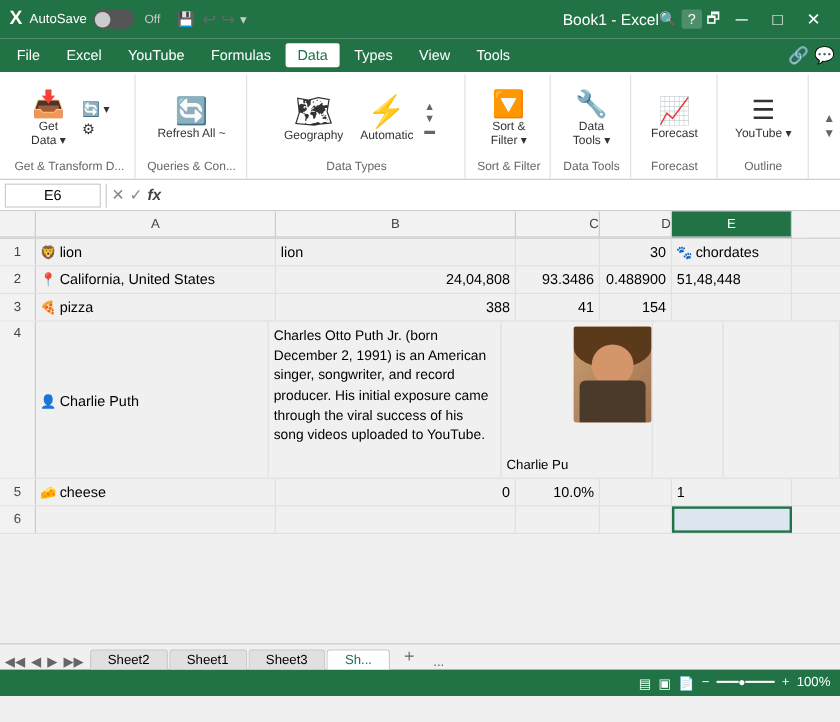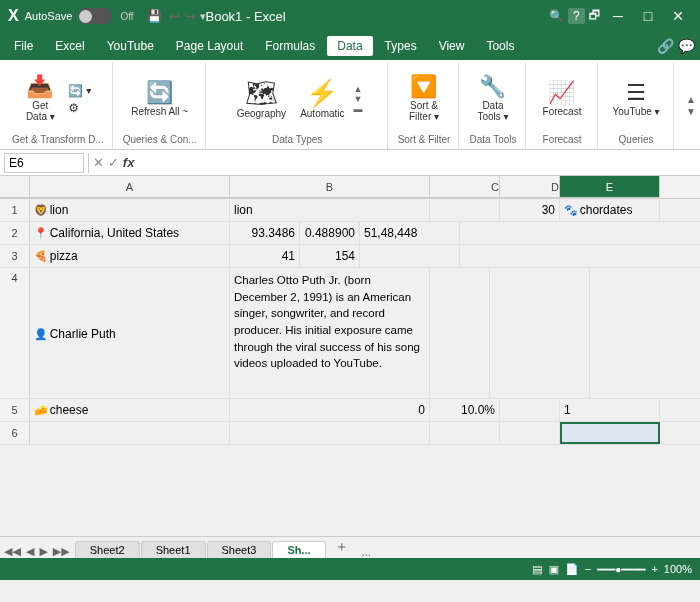--- a/index.html
+++ b/index.html
@@ -9,21 +9,21 @@
     .title-bar {
       background: #217346;
       color: white;
       height: 32px;
       display: flex;
       align-items: center;
       padding: 0 8px;
       justify-content: space-between;
     }
     .title-bar-left { display: flex; align-items: center; gap: 6px; }
-    .title-bar-center { flex: 1; text-align: left; font-size: 13px; }
+    .title-bar-center { flex: 1; text-align: right; font-size: 13px; }
     .title-bar-right { display: flex; align-items: center; gap: 4px; }
     .autosave-label { font-size: 11px; }
     .autosave-toggle {
       background: #555;
       border-radius: 8px;
       width: 34px;
       height: 16px;
       display: flex;
       align-items: center;
       padding: 1px;
@@ -117,20 +117,21 @@
       align-items: center;
       border-bottom: 1px solid #ccc;
       padding: 0 4px;
       gap: 4px;
     }
     .cell-ref {
       width: 80px;
       border: 1px solid #ccc;
       padding: 2px 4px;
       font-size: 12px;
+      text-align: center;
     }
     .formula-divider { width: 1px; height: 20px; background: #ccc; }
     .formula-icons { display: flex; gap: 4px; color: #666; font-size: 13px; }
     .formula-input { flex: 1; border: none; outline: none; font-size: 12px; padding: 2px; }
 
     
     .spreadsheet-container {
       display: flex;
       flex-direction: column;
       height: calc(602px - 32px - 28px - 90px - 26px - 22px - 22px);
@@ -250,21 +251,21 @@
     }
     .tab {
       padding: 2px 14px;
       border: 1px solid #ccc;
       border-bottom: none;
       background: #e0e0e0;
       font-size: 11px;
       cursor: pointer;
       border-radius: 3px 3px 0 0;
     }
-    .tab.active { background: white; color: #217346; font-weight: bold; }
+    .tab.active { background: white; color: #217346; font-weight: normal; }
     .tab-add { padding: 2px 8px; font-size: 14px; color: #666; cursor: pointer; }
 
     
     .status-bar {
       height: 22px;
       background: #217346;
       color: white;
       display: flex;
       align-items: center;
       justify-content: space-between;
@@ -326,21 +327,20 @@
       <div class="win-btn">□</div>
       <div class="win-btn close">✕</div>
     </div>
   </div>
 </div>
 
 <div class="menu-bar">
   <div class="menu-item">File</div>
   <div class="menu-item">Excel</div>
   <div class="menu-item">YouTube</div>
-  <div class="menu-item">Page Layout</div>
   <div class="menu-item">Formulas</div>
   <div class="menu-item active">Data</div>
   <div class="menu-item">Types</div>
   <div class="menu-item">View</div>
   <div class="menu-item">Tools</div>
   <div style="margin-left:auto;display:flex;gap:4px;align-items:center;">
     <span style="cursor:pointer;font-size:14px;">🔗</span>
     <span style="cursor:pointer;font-size:14px;">💬</span>
   </div>
 </div>
@@ -426,21 +426,21 @@
     <div class="ribbon-group-label">Forecast</div>
   </div>
 
   <div class="ribbon-group ribbon-group-outline">
     <div class="ribbon-buttons">
       <div class="ribbon-btn">
         <span class="btn-icon" style="font-size:22px;">☰</span>
         <span class="btn-label">YouTube ▾</span>
       </div>
     </div>
-    <div class="ribbon-group-label">Queries</div>
+    <div class="ribbon-group-label">Outline</div>
   </div>
 
   <div class="ribbon-scroll" style="margin-left:auto;">
     <span class="r-arrow">▲</span>
     <span class="r-arrow">▼</span>
   </div>
 </div>
 
 <div class="formula-bar">
   <input class="cell-ref" value="E6" readonly="" style="">
@@ -471,40 +471,51 @@
       <div class="cell cell-a"><span style="font-size:11px;margin-right:2px;">🦁</span>lion</div>
       <div class="cell cell-b">lion</div>
       <div class="cell cell-c"></div>
       <div class="cell cell-d">30</div>
       <div class="cell" style="width:100px;"><span style="font-size:11px;margin-right:2px;">🐾</span>chordates</div>
     </div>
 
     <div class="grid-row">
       <div class="row-header">2</div>
       <div class="cell cell-a"><span style="font-size:11px;margin-right:2px;">📍</span>California, United States</div>
+      <div class="cell cell-b" style="justify-content:flex-end;">24,04,808</div>
       <div class="cell cell-c">93.3486</div>
       <div class="cell cell-d">0.488900</div>
       <div class="cell" style="width:100px;">51,48,448</div>
     </div>
 
     <div class="grid-row">
       <div class="row-header">3</div>
       <div class="cell cell-a"><span style="font-size:11px;margin-right:2px;">🍕</span>pizza</div>
+      <div class="cell cell-b" style="justify-content:flex-end;">388</div>
       <div class="cell cell-c">41</div>
       <div class="cell cell-d">154</div>
       <div class="cell" style="width:100px;"></div>
     </div>
 
     <div class="grid-row row-4">
       <div class="row-header" style="min-height:130px;align-items:flex-start;padding-top:4px;">4</div>
       <div class="cell cell-a" style="min-height:130px;align-items:center;">
         <span style="font-size:11px;margin-right:2px;">👤</span>Charlie Puth
       </div>
       <div class="cell cell-b" style="min-height:130px;white-space:normal;font-size:11.5px;line-height:1.45;align-items:flex-start;padding-top:4px;">
         Charles Otto Puth Jr. (born December 2, 1991) is an American singer, songwriter, and record producer. His initial exposure came through the viral success of his song videos uploaded to YouTube.
+      </div>
+      <div class="cell cell-c" style="min-height:130px;flex-direction:column;align-items:flex-start;justify-content:flex-end;padding-bottom:4px;width:130px;position:relative;">
+        <span style="font-size:11px;position:absolute;bottom:4px;left:4px;">Charlie Pu</span>
+
+        <div class="person-photo" style="position:absolute;right:0;top:4px;">
+          <div class="photo-hair"></div>
+          <div class="photo-face"></div>
+          <div class="photo-body"></div>
+        </div>
       </div>
       <div class="cell cell-d" style="min-height:130px;"></div>
       <div class="cell" style="width:100px;min-height:130px;"></div>
     </div>
 
     <div class="grid-row">
       <div class="row-header">5</div>
       <div class="cell cell-a"><span style="font-size:11px;margin-right:2px;">🧀</span>cheese</div>
       <div class="cell cell-b" style="justify-content:flex-end;">0</div>
       <div class="cell cell-c">10.0%</div>

